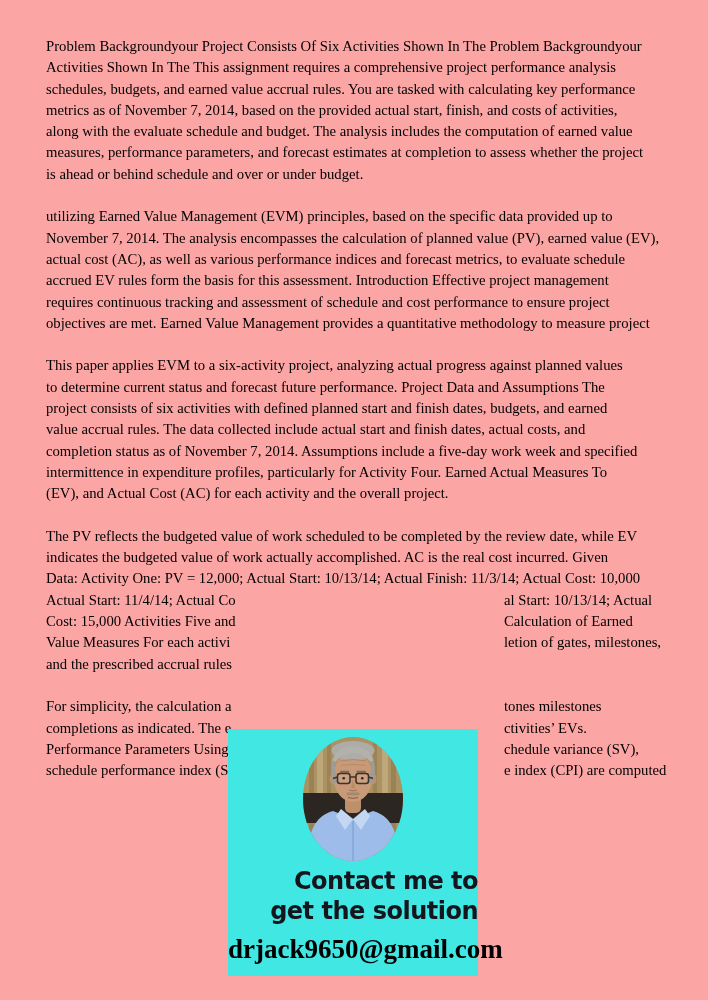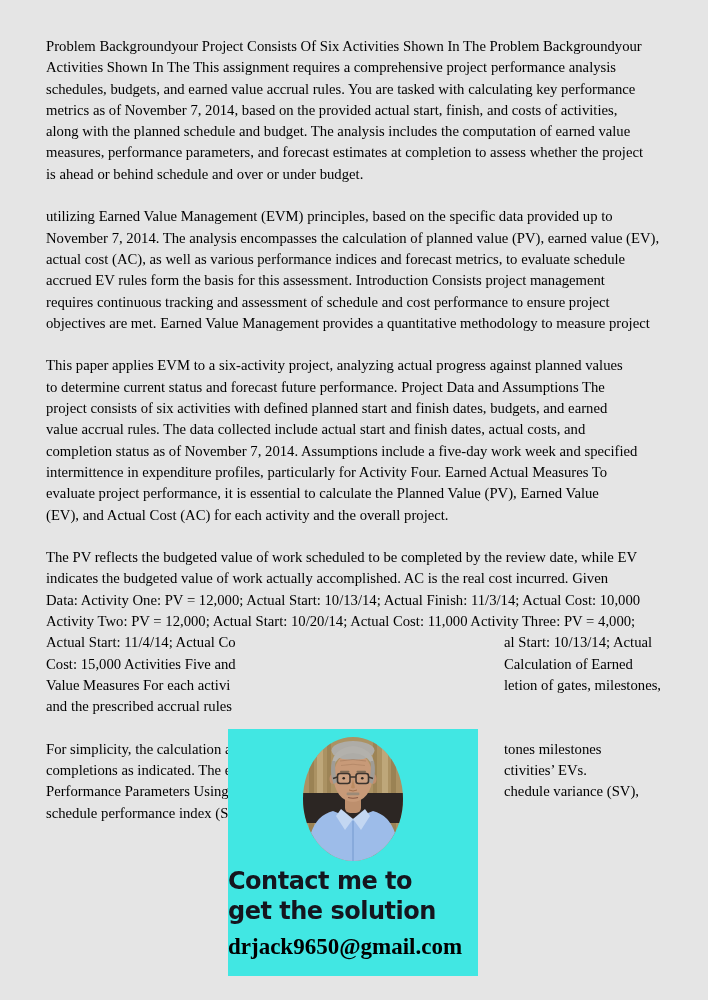--- a/index.html
+++ b/index.html
@@ -1,72 +1,70 @@
 <!DOCTYPE html>
 <html><head>
 <meta charset="utf-8">
 <style>
   html,body{margin:0;padding:0;background:#ffffff;}
-  .page{position:relative;width:708px;height:1000px;background:#e5e5e5;overflow:hidden;
+  .page{position:relative;width:708px;height:1000px;background:#fca5a5;overflow:hidden;
         font-family:"Liberation Serif","DejaVu Serif",serif;color:#000;}
   .doc{position:absolute;left:46px;top:36px;width:606px;font-size:14.7px;line-height:21.3px;}
   .para{margin:0 0 21.3px 0;}
   .tl{height:21.3px;white-space:nowrap;overflow:visible;}
   .tl.split{position:relative;}
   .rf{position:absolute;left:458px;top:0;white-space:nowrap;}
   .promo-card{position:absolute;left:228px;top:729px;width:250px;height:247px;
-              background:#41e7e3;text-align:left;z-index:5;}
+              background:#41e7e3;text-align:right;z-index:5;}
   .photo{display:block;margin:8px auto 0 auto;}
   .cta{font-family:"DejaVu Sans","Liberation Sans",sans-serif;font-weight:700;
        font-size:24px;line-height:30px;color:#15151e;letter-spacing:-0.5px;}
   .cta-block{margin-top:5px;}
   .email{font-family:"Liberation Serif","DejaVu Serif",serif;font-weight:700;
-         font-size:23px;color:#000;margin-top:8px;}
+         font-size:27px;color:#000;margin-top:8px;}
 </style>
 </head>
 <body>
 
 <div class="page">
   <div class="doc">
 
     <div class="para">
       <div class="tl">Problem Backgroundyour Project Consists Of Six Activities Shown In The Problem Backgroundyour</div>
       <div class="tl">Activities Shown In The This assignment requires a comprehensive project performance analysis</div>
       <div class="tl">schedules, budgets, and earned value accrual rules. You are tasked with calculating key performance</div>
       <div class="tl">metrics as of November 7, 2014, based on the provided actual start, finish, and costs of activities,</div>
-      <div class="tl">along with the planned schedule and budget. The analysis includes the computation of earned value</div>
+      <div class="tl">along with the evaluate schedule and budget. The analysis includes the computation of earned value</div>
       <div class="tl">measures, performance parameters, and forecast estimates at completion to assess whether the project</div>
       <div class="tl">is ahead or behind schedule and over or under budget.</div>
     </div>
 
     <div class="para">
       <div class="tl">utilizing Earned Value Management (EVM) principles, based on the specific data provided up to</div>
       <div class="tl">November 7, 2014. The analysis encompasses the calculation of planned value (PV), earned value (EV),</div>
       <div class="tl">actual cost (AC), as well as various performance indices and forecast metrics, to evaluate schedule</div>
-      <div class="tl">accrued EV rules form the basis for this assessment. Introduction Consists project management</div>
+      <div class="tl">accrued EV rules form the basis for this assessment. Introduction Effective project management</div>
       <div class="tl">requires continuous tracking and assessment of schedule and cost performance to ensure project</div>
       <div class="tl">objectives are met. Earned Value Management provides a quantitative methodology to measure project</div>
     </div>
 
     <div class="para">
       <div class="tl">This paper applies EVM to a six-activity project, analyzing actual progress against planned values</div>
       <div class="tl">to determine current status and forecast future performance. Project Data and Assumptions The</div>
       <div class="tl">project consists of six activities with defined planned start and finish dates, budgets, and earned</div>
       <div class="tl">value accrual rules. The data collected include actual start and finish dates, actual costs, and</div>
       <div class="tl">completion status as of November 7, 2014. Assumptions include a five-day work week and specified</div>
       <div class="tl">intermittence in expenditure profiles, particularly for Activity Four. Earned Actual Measures To</div>
-      <div class="tl">evaluate project performance, it is essential to calculate the Planned Value (PV), Earned Value</div>
       <div class="tl">(EV), and Actual Cost (AC) for each activity and the overall project.</div>
     </div>
 
     <div class="para">
       <div class="tl">The PV reflects the budgeted value of work scheduled to be completed by the review date, while EV</div>
       <div class="tl">indicates the budgeted value of work actually accomplished. AC is the real cost incurred. Given</div>
       <div class="tl">Data: Activity One: PV = 12,000; Actual Start: 10/13/14; Actual Finish: 11/3/14; Actual Cost: 10,000</div>
-      <div class="tl">Activity Two: PV = 12,000; Actual Start: 10/20/14; Actual Cost: 11,000 Activity Three: PV = 4,000;</div>
       <div class="tl split">
         <span class="lf">Actual Start: 11/4/14; Actual Co</span>
         <span class="rf">al Start: 10/13/14; Actual</span>
       </div>
       <div class="tl split">
         <span class="lf">Cost: 15,000 Activities Five and</span>
         <span class="rf">Calculation of Earned</span>
       </div>
       <div class="tl split">
         <span class="lf">Value Measures For each activi</span>
@@ -85,20 +83,21 @@
       <div class="tl split">
         <span class="lf">completions as indicated. The e</span>
         <span class="rf">ctivities’ EVs.</span>
       </div>
       <div class="tl split">
         <span class="lf">Performance Parameters Using </span>
         <span class="rf">chedule variance (SV),</span>
       </div>
       <div class="tl split">
         <span class="lf">schedule performance index (SP</span>
+        <span class="rf">e index (CPI) are computed</span>
       </div>
     </div>
 
   </div>
 
   <div class="promo-card">
     <svg class="photo" width="100" height="124" viewBox="0 0 100 124" aria-hidden="true">
       <defs>
         <clipPath id="ovalClip">
             <ellipse cx="50" cy="62" rx="50" ry="62"></ellipse>

